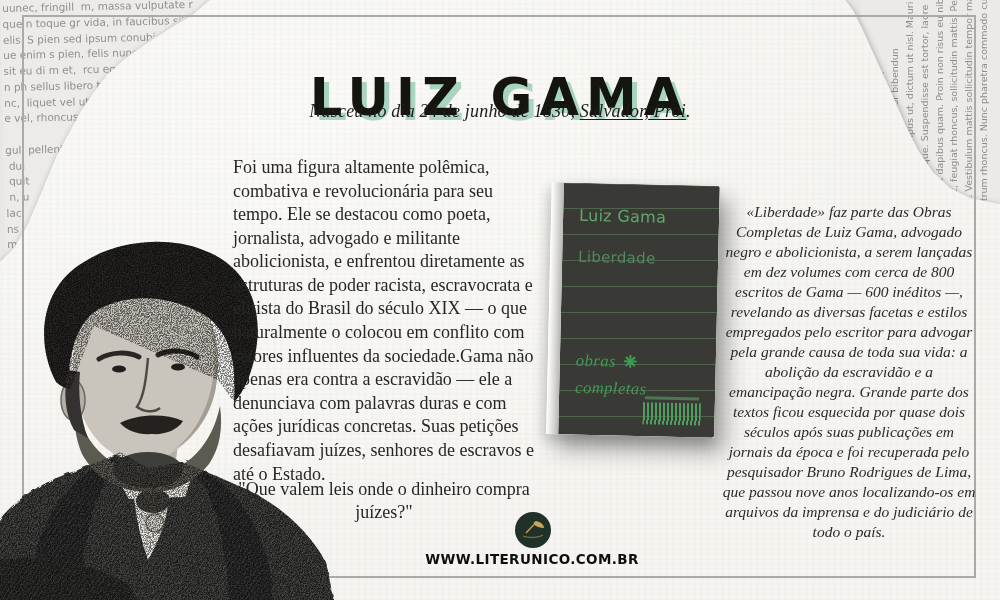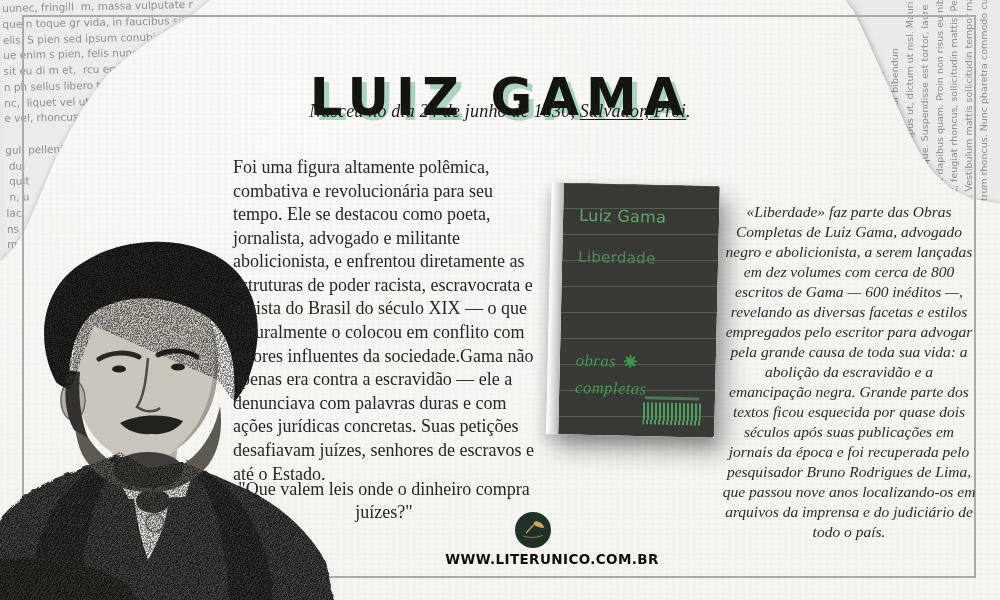--- a/index.html
+++ b/index.html
@@ -95,21 +95,21 @@
   .barcode::before{content:"";position:absolute;left:2px;right:2px;top:-6px;height:3px;
     background:rgba(95,169,107,.55);}
   
   .note{
     position:absolute;left:722px;top:202px;width:254px;text-align:center;
     font-style:italic;font-size:15.5px;line-height:1.29;color:#2b2b29;
   }
   
   .logo{position:absolute;left:512px;top:509px;width:42px;height:42px;}
   .site{
-    position:absolute;left:372px;top:551px;width:360px;text-align:center;
+    position:absolute;left:352px;top:551px;width:360px;text-align:center;
     font-family:"DejaVu Sans",sans-serif;font-weight:bold;font-size:13.5px;
     letter-spacing:.4px;color:#0e0e0c;
   }
   
   .portrait{position:absolute;left:-4px;top:230px;width:338px;height:372px;}
 </style>
 </head>
 <body>
 
 <div id="canvas">

